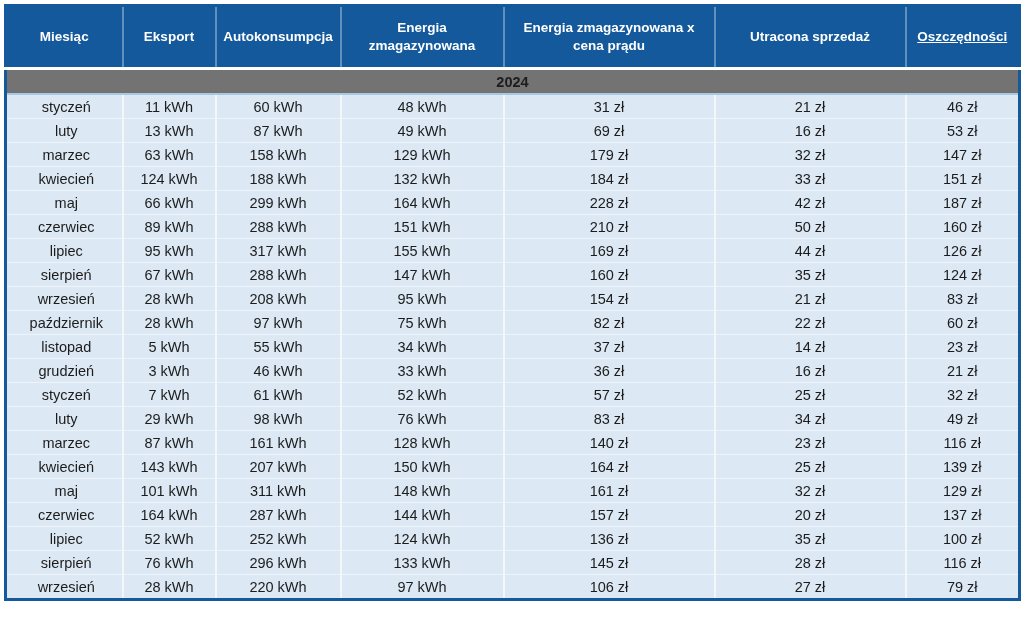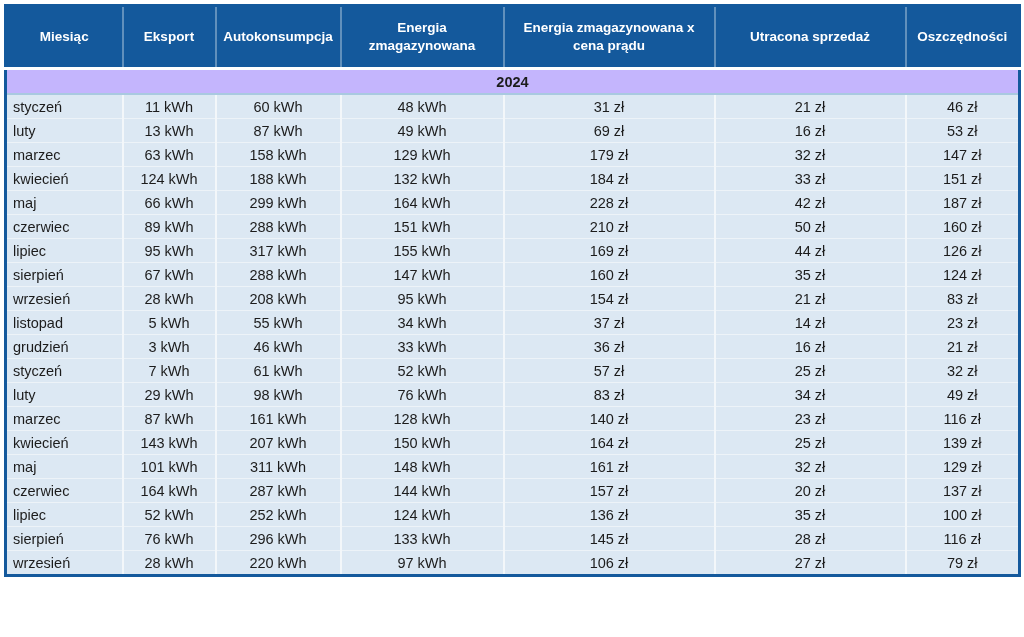--- a/index.html
+++ b/index.html
@@ -24,41 +24,41 @@
     font-size: 13.5px;
     font-weight: bold;
     height: 60px;
     vertical-align: middle;
     text-align: center;
     line-height: 1.3;
     padding: 0 3px;
     border-right: 2px solid rgba(240,246,250,0.35);
     border-bottom: 3px solid #ffffff;
   }
-  thead th:last-child { border-right: none; }
+  thead th:last-child { border-right: none; text-decoration: underline; }
   tbody td {
     background: #dce8f3;
     color: #1c1c1c;
     font-size: 14.5px;
     height: 21px;
     padding: 1px 2px;
     border-right: 2px solid #f3f7fa;
     border-top: 1px solid #edf3f8;
     text-align: center;
     vertical-align: middle;
     overflow: hidden;
     white-space: nowrap;
   }
   tbody td:last-child { border-right: none; }
   tbody td.month {
-    text-align: left;
+    text-align: center;
     padding-left: 6px;
   }
   tr.year-row td {
-    background: #c4b5fd;
+    background: #737373;
     font-weight: bold;
     text-align: center;
     border-right: none;
     border-bottom: 2px solid #a9c9e0;
     height: 21px;
     font-size: 14.5px;
   }
   tr.total-row td { font-weight: bold; }
   tr.total-row td.month { padding-left: 2px; }
 </style>
@@ -166,20 +166,29 @@
         <tr>
           <td class="month">wrzesień</td>
           <td class="val">28 kWh</td>
           <td class="val">208 kWh</td>
           <td class="val">95 kWh</td>
           <td class="val">154 zł</td>
           <td class="val">21 zł</td>
           <td class="val">83 zł</td>
         </tr>
         <tr>
+          <td class="month">październik</td>
+          <td class="val">28 kWh</td>
+          <td class="val">97 kWh</td>
+          <td class="val">75 kWh</td>
+          <td class="val">82 zł</td>
+          <td class="val">22 zł</td>
+          <td class="val">60 zł</td>
+        </tr>
+        <tr>
           <td class="month">listopad</td>
           <td class="val">5 kWh</td>
           <td class="val">55 kWh</td>
           <td class="val">34 kWh</td>
           <td class="val">37 zł</td>
           <td class="val">14 zł</td>
           <td class="val">23 zł</td>
         </tr>
         <tr>
           <td class="month">grudzień</td>

